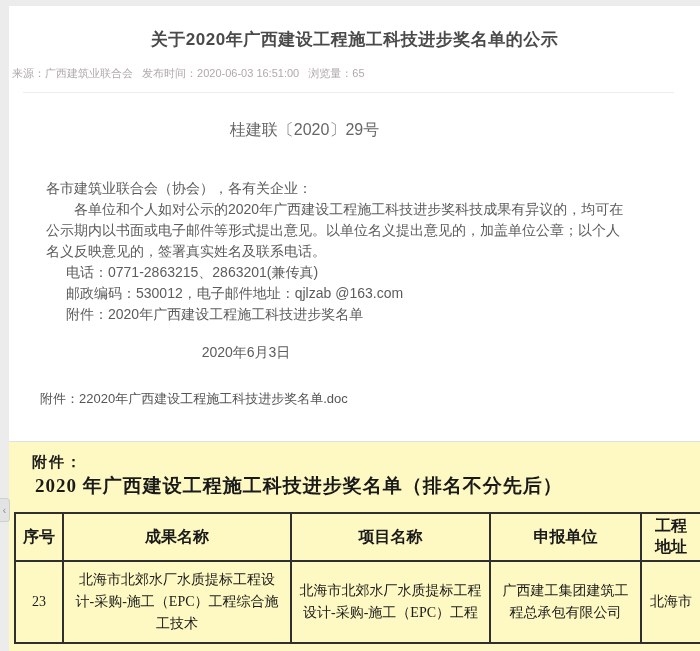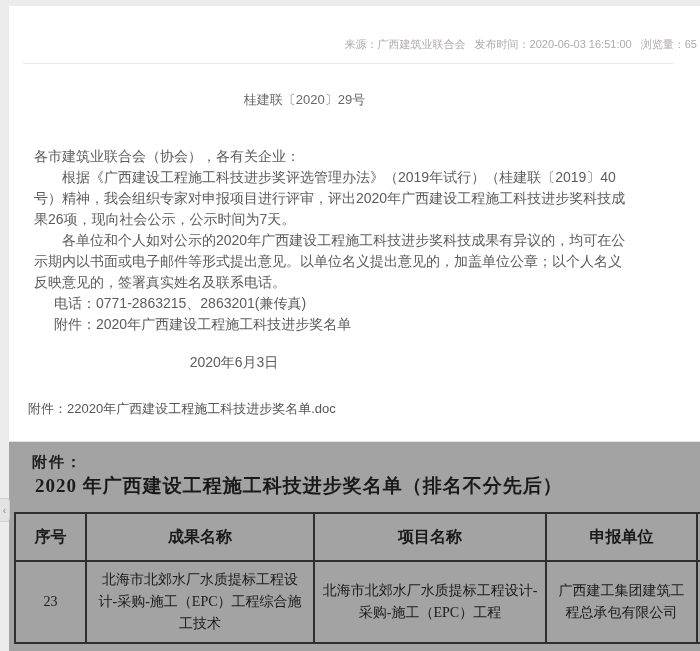--- a/index.html
+++ b/index.html
@@ -9,96 +9,97 @@
     background: #ffffff; font-family: "Liberation Sans", sans-serif;
   }
   .top-strip { position: absolute; top: 0; left: 0; width: 700px; height: 6px; background: #ececec; }
   .left-strip { position: absolute; top: 0; left: 0; width: 9px; height: 651px; background: #ececec; }
   .content { position: absolute; left: 9px; top: 6px; width: 691px; }
 
   .article-title {
     margin-top: 22px; text-align: center;
     font-size: 17px; font-weight: 600; color: #4a4a4a; letter-spacing: 0.5px;
   }
-  .meta { margin-top: 31px; text-align: right; font-size: 11px; color: #b0a9a9; }
+  .meta { margin-top: 15px; text-align: left; font-size: 11px; color: #b0a9a9; }
   .meta span { margin: 0 3px; }
   .divider { margin: 11px 26px 0 14px; border-bottom: 1px solid #ededed; }
 
   .doc-number {
     margin-top: 27px; text-align: center; padding-right: 100px;
-    font-size: 13px; color: #666666;
+    font-size: 16px; color: #666666;
   }
 
   .letter {
-    margin-top: 37px; padding: 0 74px 0 25px;
+    margin-top: 37px; padding: 0 74px 0 37px;
     font-size: 14px; line-height: 21px; color: #5c5c5c;
   }
   .letter p { margin: 0; }
   .letter .para { text-indent: 2em; }
   .contact-line { padding-left: 20px; }
 
   .signature { margin-top: 17px; width: 400px; text-align: center; line-height: 21px; }
 
   .attachment-link {
     margin-top: 25px; margin-left: -6px;
     font-size: 13px; color: #555555; cursor: pointer;
   }
 
   .attachment-preview {
     position: absolute; left: 9px; top: 441px; width: 691px; height: 210px;
-    background: #a3a3a3; border-top: 1px solid #e0e0e0;
+    background: #fef9c3; border-top: 1px solid #e0e0e0;
     font-family: "Liberation Serif", "DejaVu Serif", serif; color: #1a1a1a;
   }
   .att-label { margin: 11px 0 0 23px; font-size: 15px; font-weight: bold; letter-spacing: 2px; }
   .att-title { margin: 1px 0 0 26px; font-size: 19px; font-weight: bold; letter-spacing: 1px; white-space: nowrap; }
   .att-table { margin: 13px 0 0 5px; width: 670px; border-collapse: collapse; table-layout: fixed; }
   .att-table th, .att-table td {
     border: 2px solid #2f2f2f; text-align: center; vertical-align: middle; padding: 2px 6px;
   }
   .att-table th { height: 44px; font-size: 16px; font-weight: bold; }
   .att-table td { height: 82px; font-size: 14px; line-height: 22px; }
-  .col-no { width: 71px; }
+  .col-no { width: 48px; }
   .col-result { width: 228px; }
-  .col-project { width: 232px; }
+  .col-project { width: 199px; }
   .col-org { width: 151px; }
   .col-loc { width: 60px; }
 
   .collapse-handle {
     position: absolute; left: 0; top: 498px; width: 10px; height: 24px;
     background: #e3e3e3; border: 1px solid #cfcfcf; border-left: none;
     border-radius: 0 4px 4px 0; display: flex; align-items: center; justify-content: center;
     font-size: 10px; color: #8a8a8a; cursor: pointer;
     font-family: "Liberation Sans", sans-serif;
   }
 </style>
 </head>
 <body>
 
 <div class="page">
   <div class="top-strip"></div>
   <div class="left-strip"></div>
 
   <div class="content">
+    <div class="article-title">关于2020年广西建设工程施工科技进步奖名单的公示</div>
 
     <div class="meta">
       <span>来源：广西建筑业联合会</span>
       <span>发布时间：2020-06-03 16:51:00</span>
       <span>浏览量：65</span>
     </div>
 
     <div class="divider"></div>
 
     <div class="doc-number">桂建联〔2020〕29号</div>
 
     <div class="letter">
       <p class="salutation">各市建筑业联合会（协会），各有关企业：</p>
-      <p class="para">根据《广西建设工程施工科技进步奖评选管理办法》（2019年试行）（桂建联〔2019〕40号）精神，我会组织专家对申报项目进行评审，评出2020年广西建设工程施工科技进步奖科技成果26项，现向社会公示，公示时间为7天。</p>
       <p class="para">各单位和个人如对公示的2020年广西建设工程施工科技进步奖科技成果有异议的，均可在公示期内以书面或电子邮件等形式提出意见。以单位名义提出意见的，加盖单位公章；以个人名义反映意见的，签署真实姓名及联系电话。</p>
 
       <div class="contact-line">电话：0771-2863215、2863201(兼传真)</div>
+      <div class="contact-line">邮政编码：530012，电子邮件地址：qjlzab @163.com</div>
       <div class="contact-line">附件：2020年广西建设工程施工科技进步奖名单</div>
 
       <div class="signature">
         <div>2020年6月3日</div>
       </div>
 
       <div class="attachment-link">附件：22020年广西建设工程施工科技进步奖名单.doc</div>
     </div>
   </div>
 

